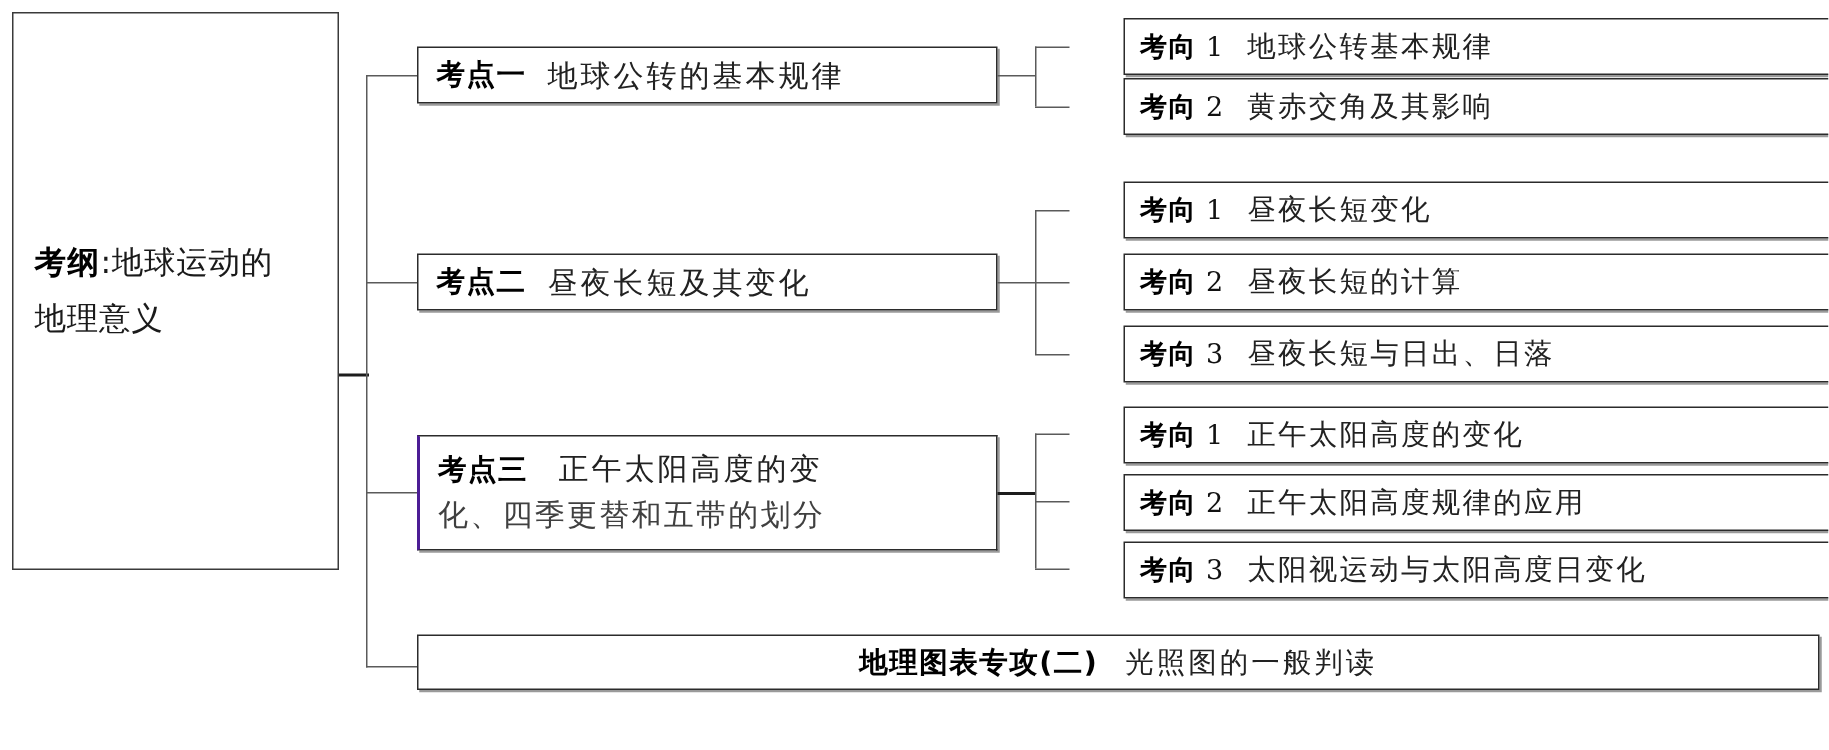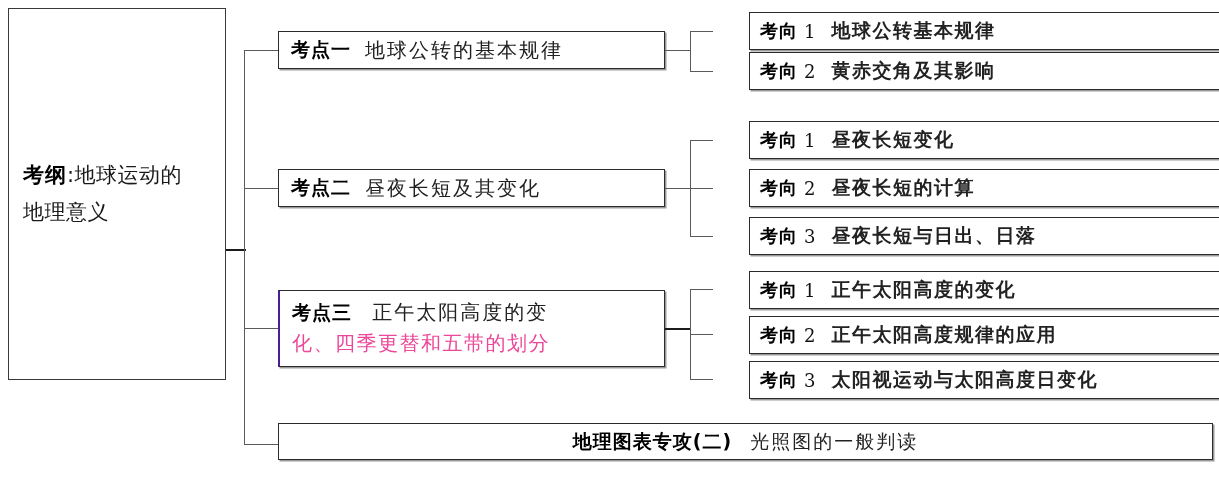--- a/index.html
+++ b/index.html
@@ -47,31 +47,31 @@
   
   .kd{
     left:278px;width:387px;
     padding:0 12px;
     font-size:20px;color:#1a1a1a;
   }
   .kd .label{font-size:19px;margin-right:14px;}
   .kd .ttl{letter-spacing:2px;color:#222;}
   .kd.two-line{display:block;padding:6px 10px 4px 12px;line-height:1.55;}
   .kd.two-line .l1{white-space:nowrap;}
-  .kd.two-line .l2{letter-spacing:1.5px;color:#ec4899;font-size:20px;}
+  .kd.two-line .l2{letter-spacing:1.5px;color:#404040;font-size:20px;}
   
   .kx{
     left:713px;width:499px;height:38px;
     padding:0 10px;
     font-size:19px;color:#1a1a1a;margin-left:36px;
   }
   .kx .label{font-size:18px;margin-right:6px;}
   .kx .num{font-size:18px;margin-right:16px;color:#111;
            font-family:"DejaVu Serif","Liberation Serif",serif;}
-  .kx .ttl{letter-spacing:1.5px;color:#222;font-weight:bold;}
+  .kx .ttl{letter-spacing:1.5px;color:#222;}
   
   #bottom-bar{
     left:278px;top:423px;width:935px;height:37px;
     justify-content:center;font-size:19px;
   }
   #bottom-bar .label{margin-right:18px;}
   #bottom-bar .ttl{letter-spacing:2px;color:#222;}
   
   .ln{position:absolute;background:#5a5a5a;}
   .ln.h{height:1px;}

